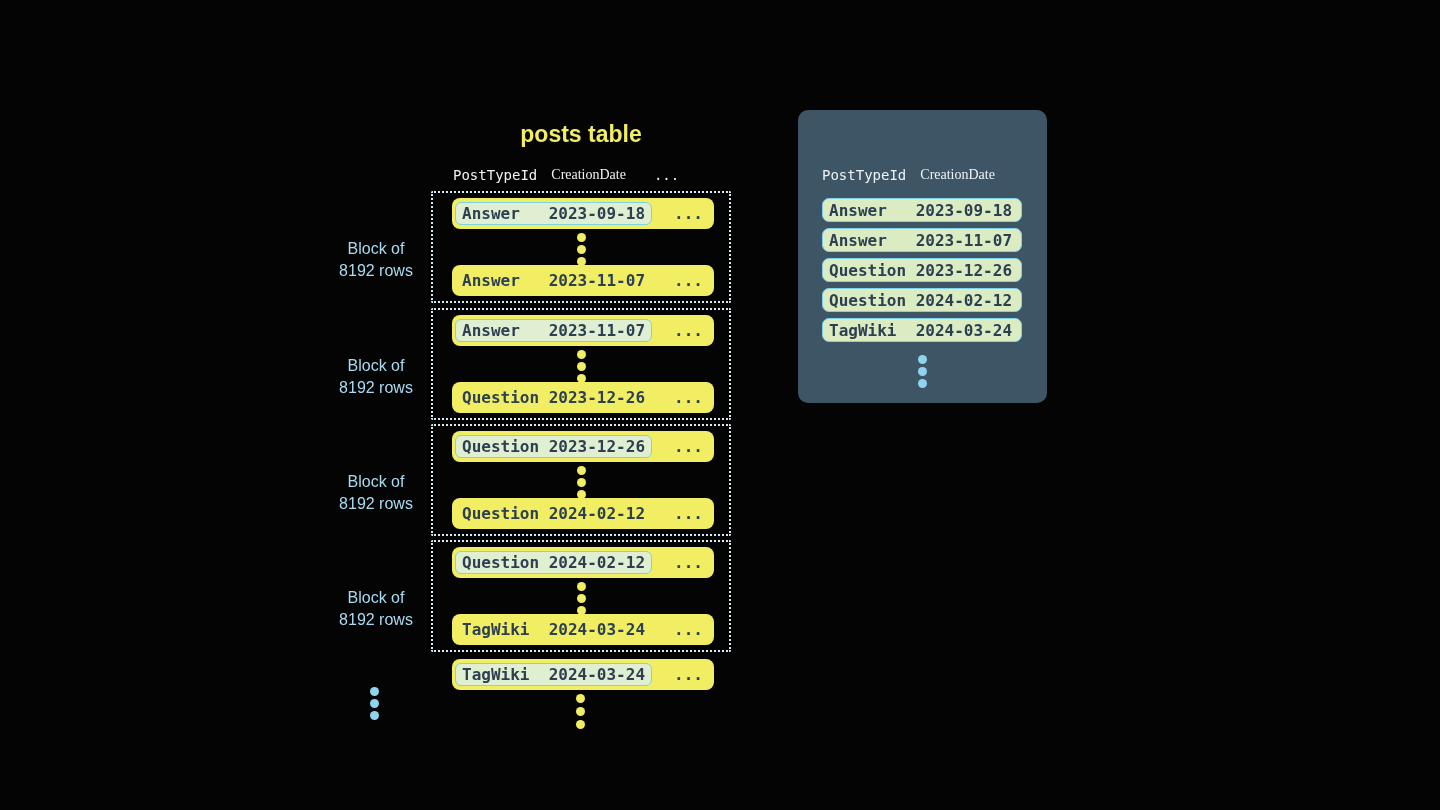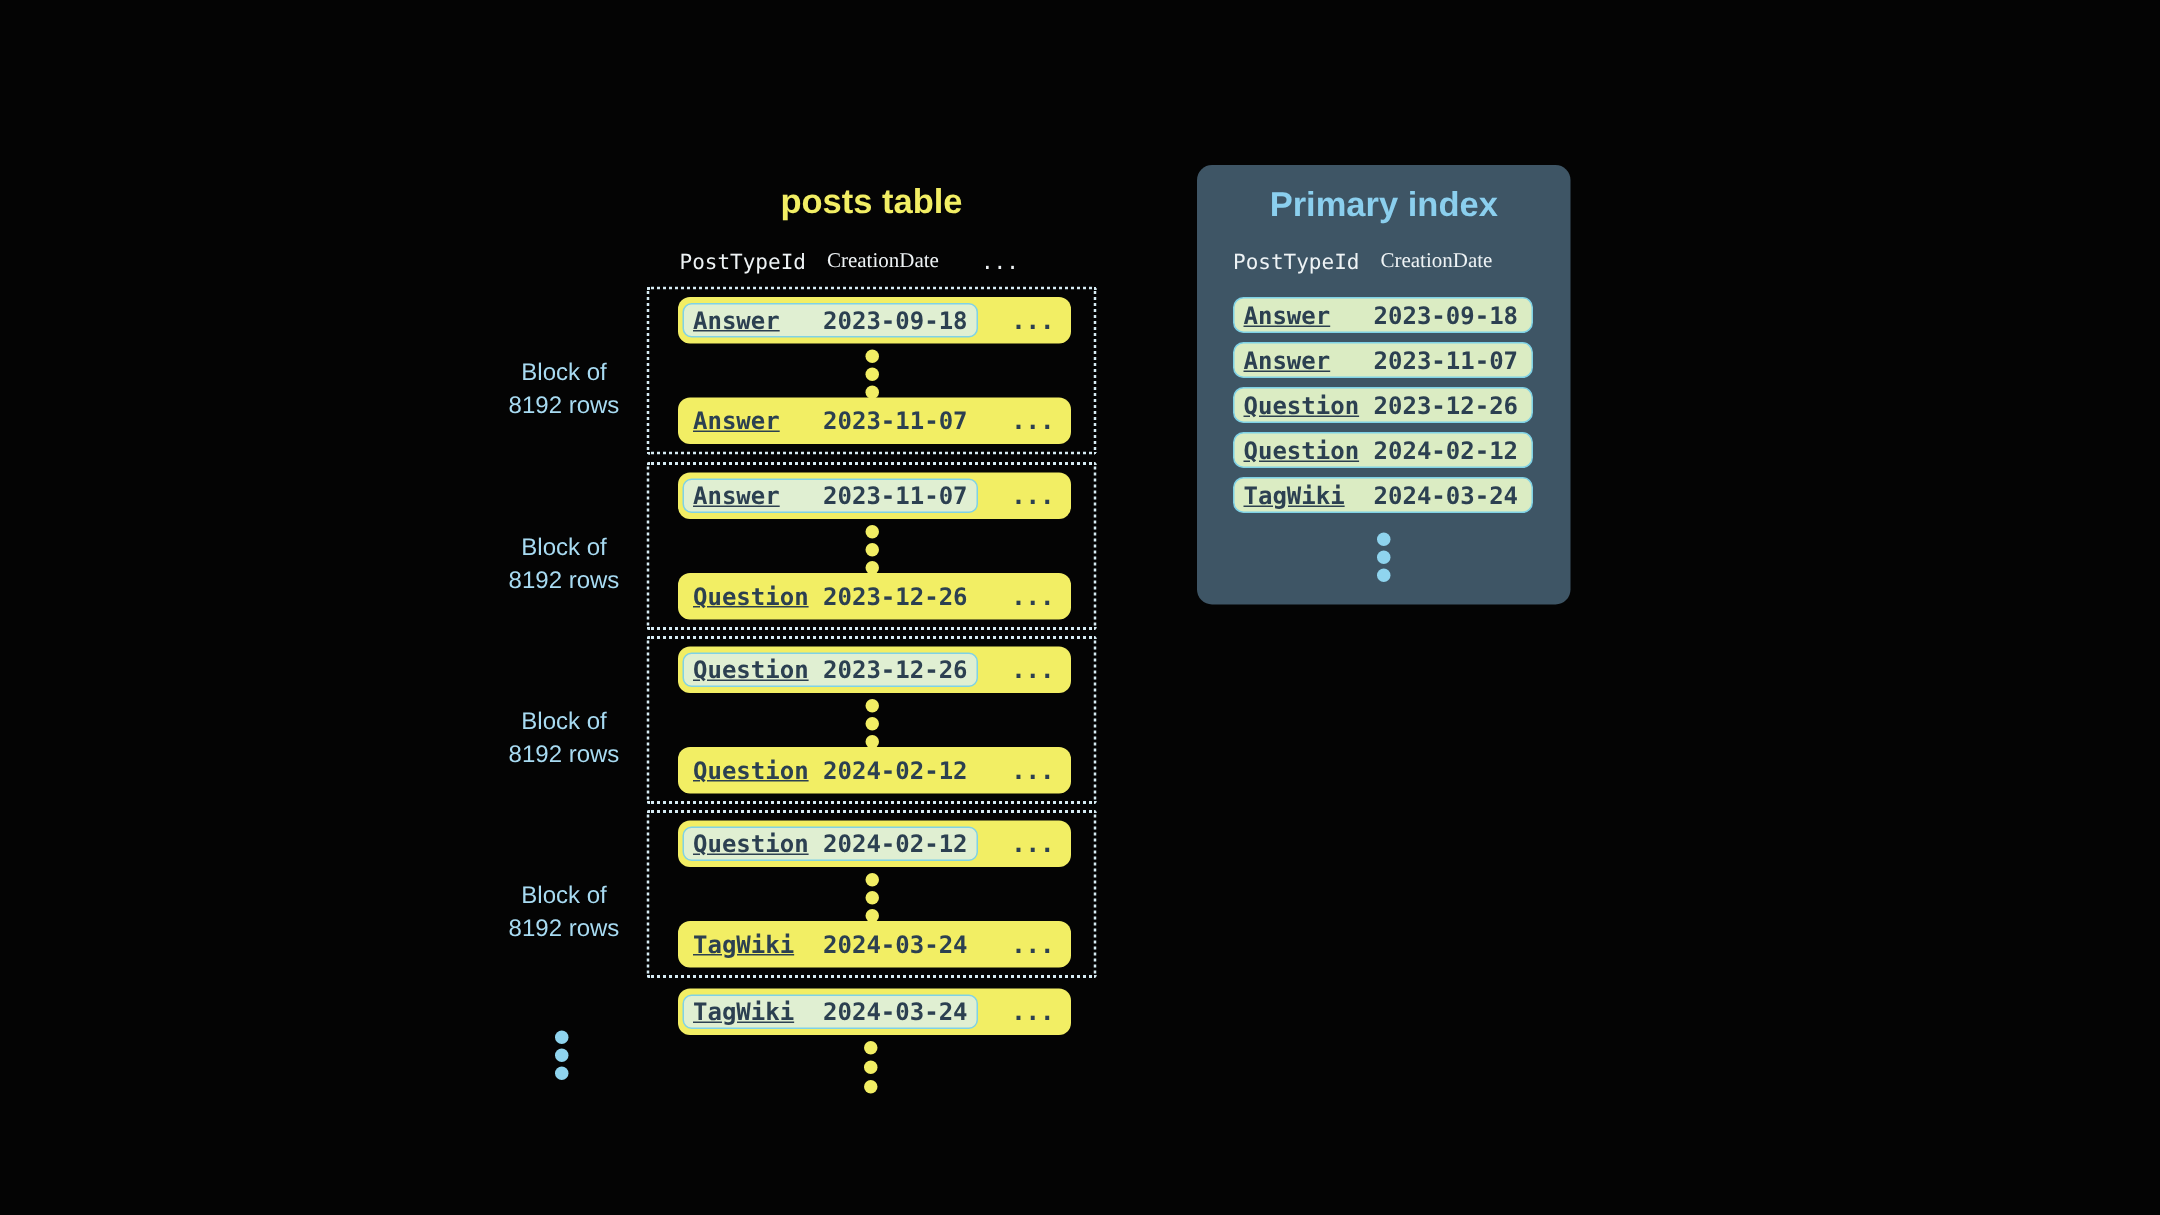--- a/index.html
+++ b/index.html
@@ -37,21 +37,21 @@
   .prow.last  { bottom:5px; }
   .prow.tailrow { left:452px; top:659px; }
   .cellbox {
     display:inline-flex; align-items:center; white-space:pre;
     padding:1px 6px; border:1.5px solid transparent; border-radius:6px;
   }
   .cellbox.hl {
     background:var(--highlight-green, #e0efd2);
     border-color:var(--cyan-border, #7fd2e6);
   }
-  .ptype { display:inline-block; width:9ch;text-decoration:underline; }
+  .ptype { display:inline-block; width:9ch; }
   .ellip { margin-left:auto; margin-right:11px; }
 
   .blabel {
     position:absolute; left:306px; width:140px; text-align:center;
     font-size:16px; font-weight:500; line-height:21.5px;
     color:var(--block-label-blue, #a8dbf2);
   }
 
   
   .dots { position:absolute; display:flex; flex-direction:column; align-items:center; }
@@ -191,21 +191,20 @@
     <span class="dot"></span>
     <span class="dot"></span>
   </div>
   <div class="dots blue left-dots">
     <span class="dot"></span>
     <span class="dot"></span>
     <span class="dot"></span>
   </div>
 
   <div class="panel">
-    <div class="panel-title">Primary index</div>
     <div class="mono-header panel-header">
       <span class="h1">PostTypeId</span>
       <span class="h2">CreationDate</span>
     </div>
     <div class="index-rows" id="index-rows">
         <div class="irow"><span class="ptype">Answer</span><span class="pdate">2023-09-18</span></div>
         <div class="irow"><span class="ptype">Answer</span><span class="pdate">2023-11-07</span></div>
         <div class="irow"><span class="ptype">Question</span><span class="pdate">2023-12-26</span></div>
         <div class="irow"><span class="ptype">Question</span><span class="pdate">2024-02-12</span></div>
         <div class="irow"><span class="ptype">TagWiki</span><span class="pdate">2024-03-24</span></div>

